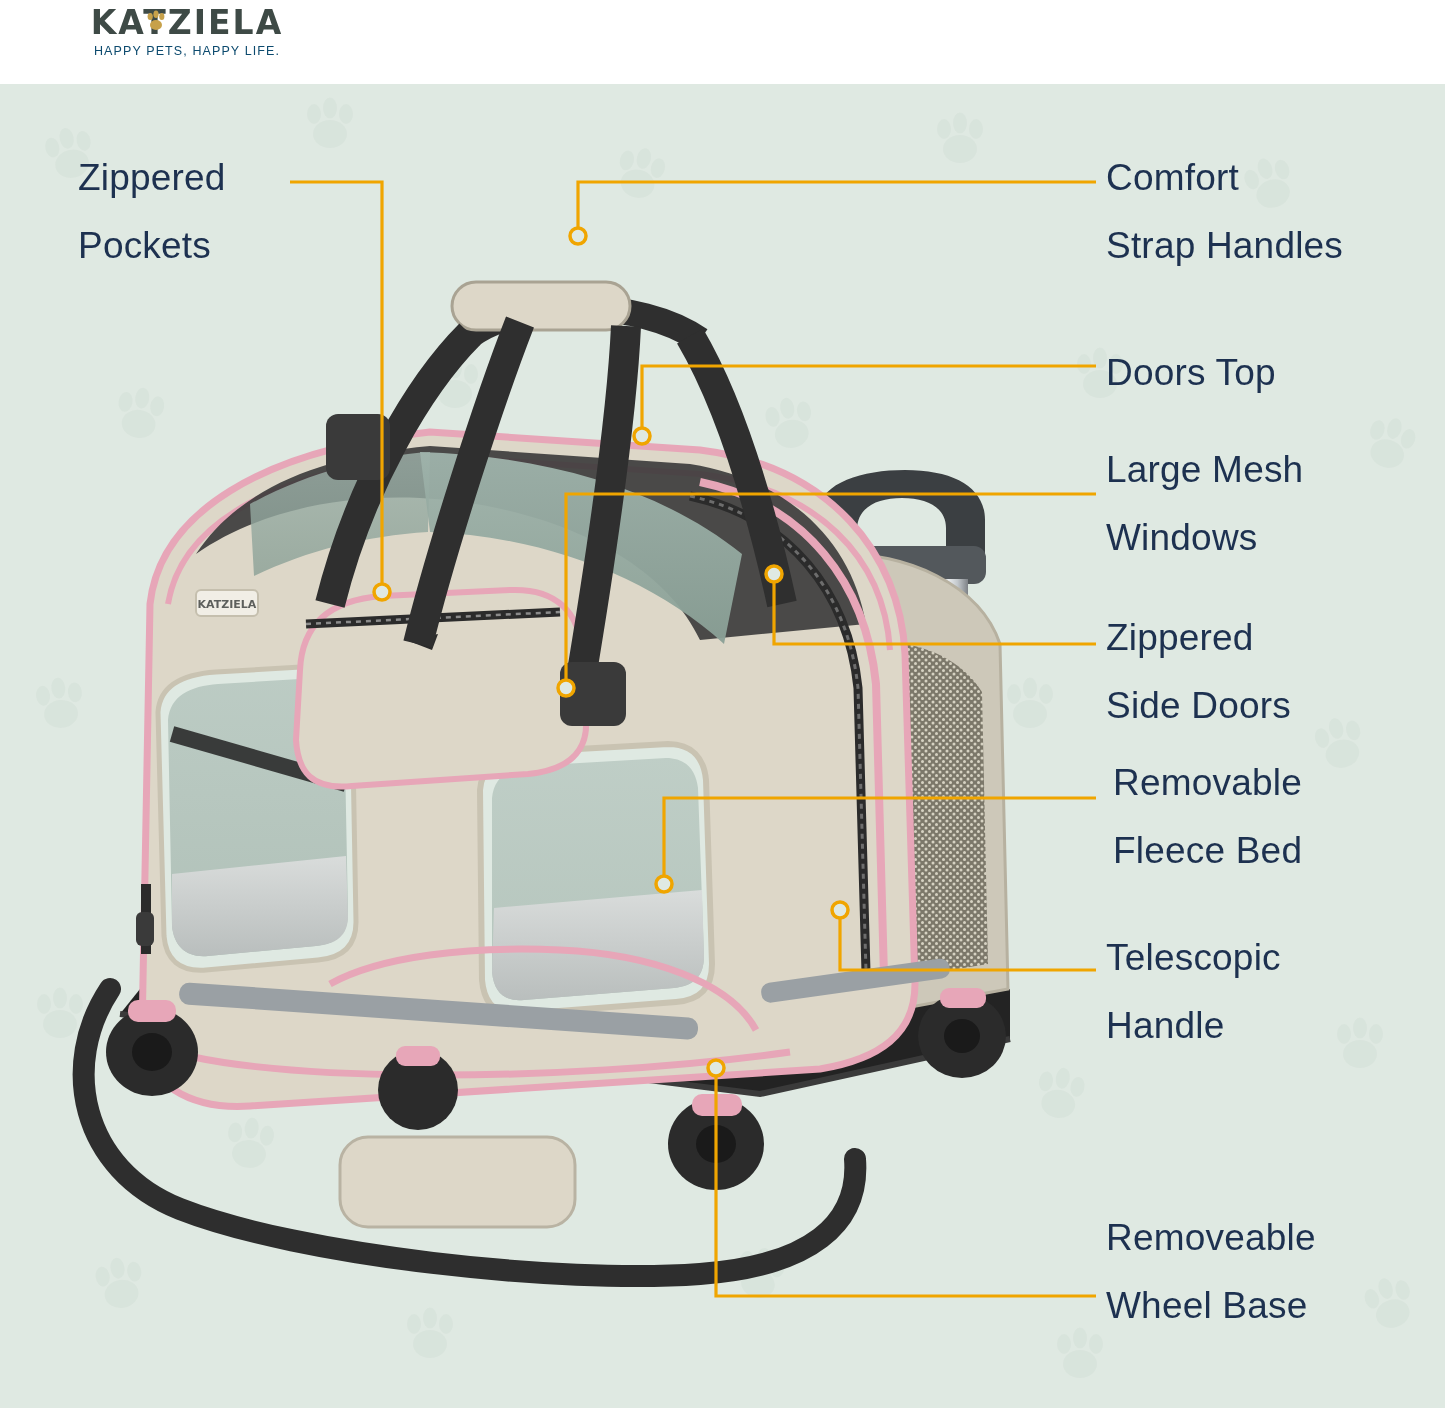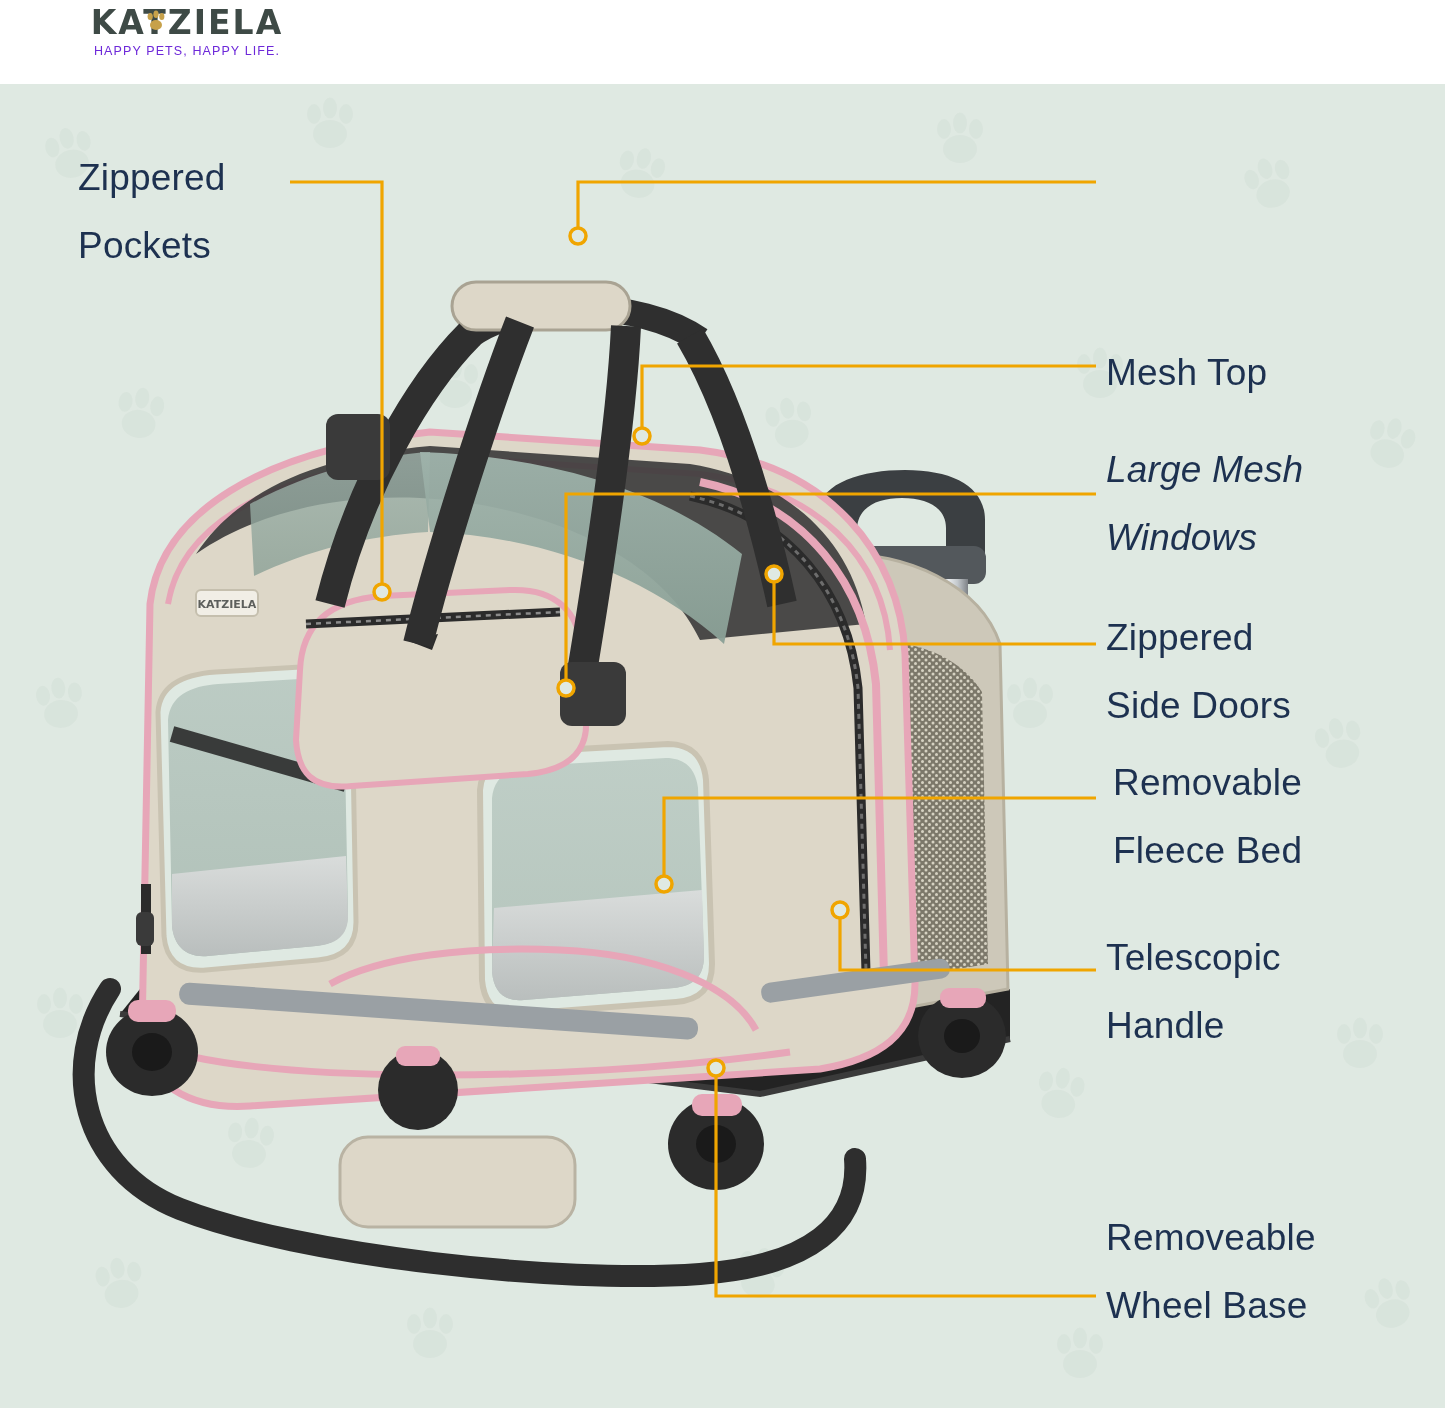--- a/index.html
+++ b/index.html
@@ -47,21 +47,21 @@
     position: absolute;
     left: 84px;
     top: 6px;
     width: 20px;
     height: 22px;
   }
   .logo-tagline {
     font-family: "Liberation Sans", sans-serif;
     font-size: 12.5px;
     letter-spacing: 1.1px;
-    color: #6d28d9;
+    color: #0c4a6e;
     margin-top: 2px;
     white-space: nowrap;
   }
   
   .canvas {
     position: absolute;
     left: 0;
     top: 84px;
     width: 1445px;
     height: 1324px;
@@ -316,22 +316,24 @@
         <circle cx="566" cy="604" r="8"></circle>
         <circle cx="774" cy="490" r="8"></circle>
         <circle cx="664" cy="800" r="8"></circle>
         <circle cx="840" cy="826" r="8"></circle>
         <circle cx="716" cy="984" r="8"></circle>
       </g>
     </svg>
 
     <div class="label left" style="top:60px;">Zippered
 Pockets</div>
-    <div class="label right" style="top:255px;">Mesh Top</div>
-    <div class="label right" style="top:352px;font-style:italic;">Large Mesh
+    <div class="label right" style="top:60px;">Comfort
+Strap Handles</div>
+    <div class="label right" style="top:255px;">Doors Top</div>
+    <div class="label right" style="top:352px;">Large Mesh
 Windows</div>
     <div class="label right" style="top:520px;">Zippered
 Side Doors</div>
     <div class="label right" style="top:665px;margin-left:7px;">Removable
 Fleece Bed</div>
     <div class="label right" style="top:1120px;">Removeable
 Wheel Base</div>
     <div class="label right" style="top:840px;">Telescopic
 Handle</div>
 

